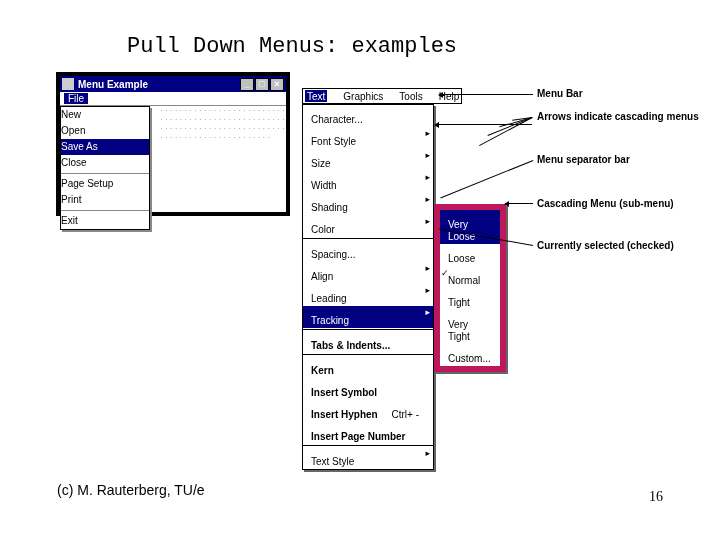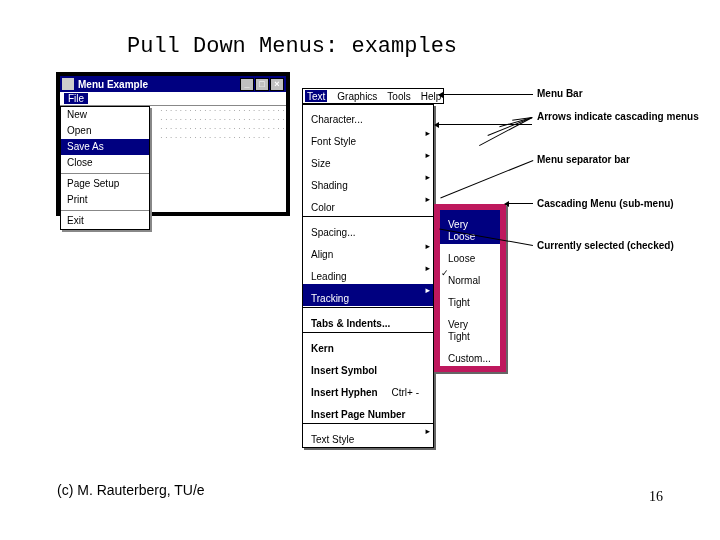--- a/index.html
+++ b/index.html
@@ -11,28 +11,28 @@
 
 .win{position:absolute;left:56px;top:72px;width:234px;border:4px solid #000000}
 .titlebar{background:#000080;color:#fff;height:16px;display:flex;align-items:center;padding:0 2px;font-size:10px;font-weight:bold}
 .tb-icon{width:12px;height:12px;background:#ccc;margin-right:4px;display:inline-block}
 .tb-title{flex:1}
 .tb-btns{display:flex;gap:1px}
 .tb-btn{width:14px;height:13px;background:#c0c0c0;border:1px solid #000;font-size:9px;line-height:10px;text-align:center}
 .menubar1{background:#fff;height:14px;border-bottom:1px solid #888;font-size:10px;padding:0 4px;line-height:14px}
 .menubar1 .sel{background:#000080;color:#fff;padding:0 4px}
 .filemenu{width:90px;background:#fff;border:1px solid #000;box-shadow:2px 2px 0 #888}
-.filemenu div{padding:2px 6px;font-size:10px;line-height:12px}
+.filemenu div{padding:2px 0;font-size:10px;line-height:12px}
 .filemenu .hl{background:#000080;color:#fff}
 .filemenu .sep{height:0;border-top:1px solid #888;padding:0;margin:2px 0}
 .dots-area{position:absolute;left:100px;top:0;right:0;height:100%;display:flex;flex-wrap:wrap;align-content:space-between;color:#999;font-size:8px;overflow:hidden}
 .winbody{position:relative;background:#fff;height:106px}
 
 
-.menubar2{position:absolute;left:302px;top:88px;background:#fff;border:1px solid #000;padding:1px 2px;font-size:10px;display:flex;gap:10px;height:16px;line-height:13px}
+.menubar2{position:absolute;left:302px;top:88px;background:#fff;border:1px solid #000;padding:1px 2px;font-size:10px;display:flex;gap:16px;height:16px;line-height:13px}
 .menubar2 .sel{background:#000080;color:#fff;padding:0 2px}
 .textmenu{position:absolute;left:302px;top:104px;width:132px;background:#fff;border:1px solid #000;box-shadow:2px 2px 0 #666}
 .mitem{padding:9px 16px 1px 8px;font-size:10px;line-height:12px;position:relative;cursor:default}
 .mitem.hl{background:#000080;color:#fff}
 .mitem.arrow::after{content:"▸";position:absolute;right:3px;top:0;font-size:9px}
 .msep{height:0;border-top:1px solid #000;margin:1px 0}
 .kbd{position:absolute;right:14px}
 .submenu{position:absolute;left:434px;top:204px;width:72px;background:#fff;border:6px solid #be185d;box-shadow:2px 2px 0 #666}
 .check::before{content:"✓";position:absolute;left:1px;top:1px;font-size:9px}
 
@@ -82,20 +82,21 @@
   <span class="sel">Text</span>
   <span>Graphics</span>
   <span>Tools</span>
   <span>Help</span>
 </div>
 
 <div class="textmenu">
   <div class="mitem">Character...</div>
   <div class="mitem arrow">Font Style</div>
   <div class="mitem arrow">Size</div>
+  <div class="mitem arrow">Width</div>
   <div class="mitem arrow">Shading</div>
   <div class="mitem arrow">Color</div>
   <div class="msep"></div>
   <div class="mitem">Spacing...</div>
   <div class="mitem arrow">Align</div>
   <div class="mitem arrow">Leading</div>
   <div class="mitem hl arrow">Tracking</div>
   <div class="msep"></div>
   <div class="mitem"><b>Tabs &amp; Indents...</b></div>
   <div class="msep"></div>

